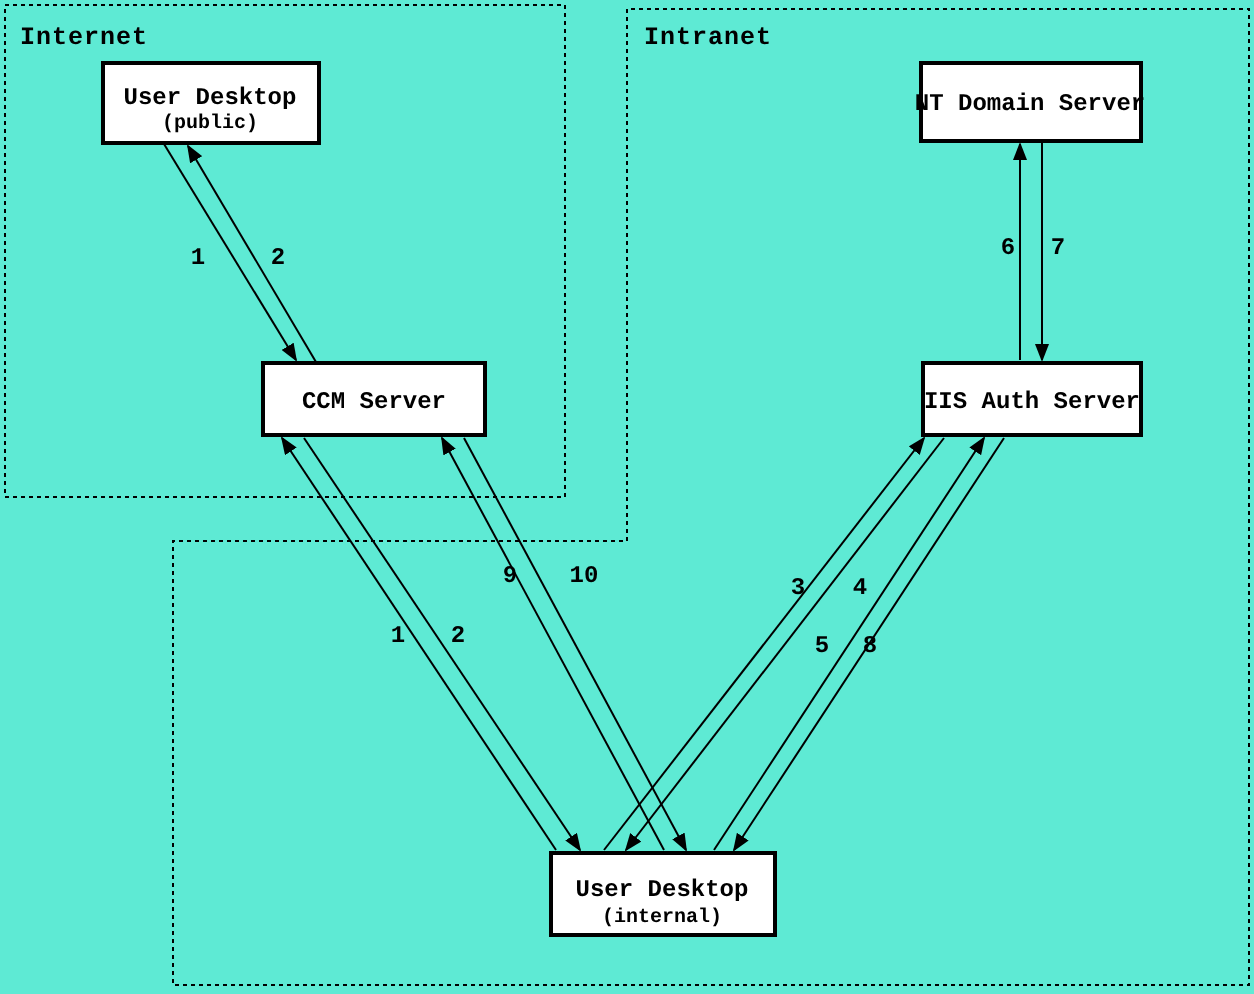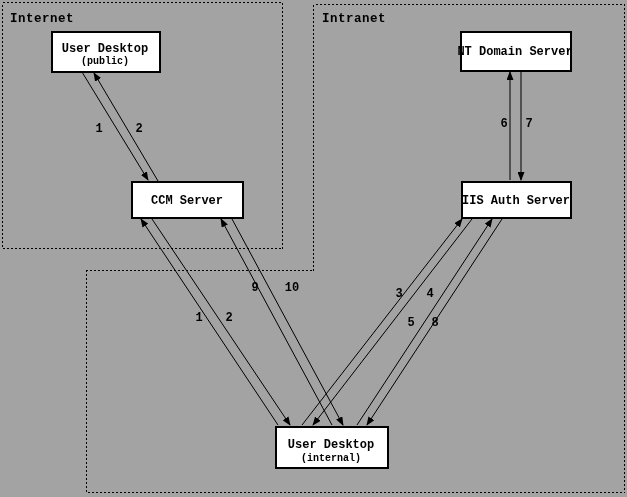--- a/index.html
+++ b/index.html
@@ -4,21 +4,21 @@
 <style>
   html, body {
     margin: 0;
     padding: 0;
     background: #ffffff;
   }
   .canvas {
     position: relative;
     width: 627px;
     height: 497px;
-    background: #a3a3a3;
+    background: #5eead4;
     font-family: "Liberation Mono", "DejaVu Sans Mono", monospace;
   }
   svg text {
     font-family: "Liberation Mono", "DejaVu Sans Mono", monospace;
     font-weight: bold;
     fill: #000000;
   }
   .node-title   { font-size: 12px; }
   .node-sub     { font-size: 10px; }
   .zone-label   { font-size: 12.5px; letter-spacing: 0.5px; }

